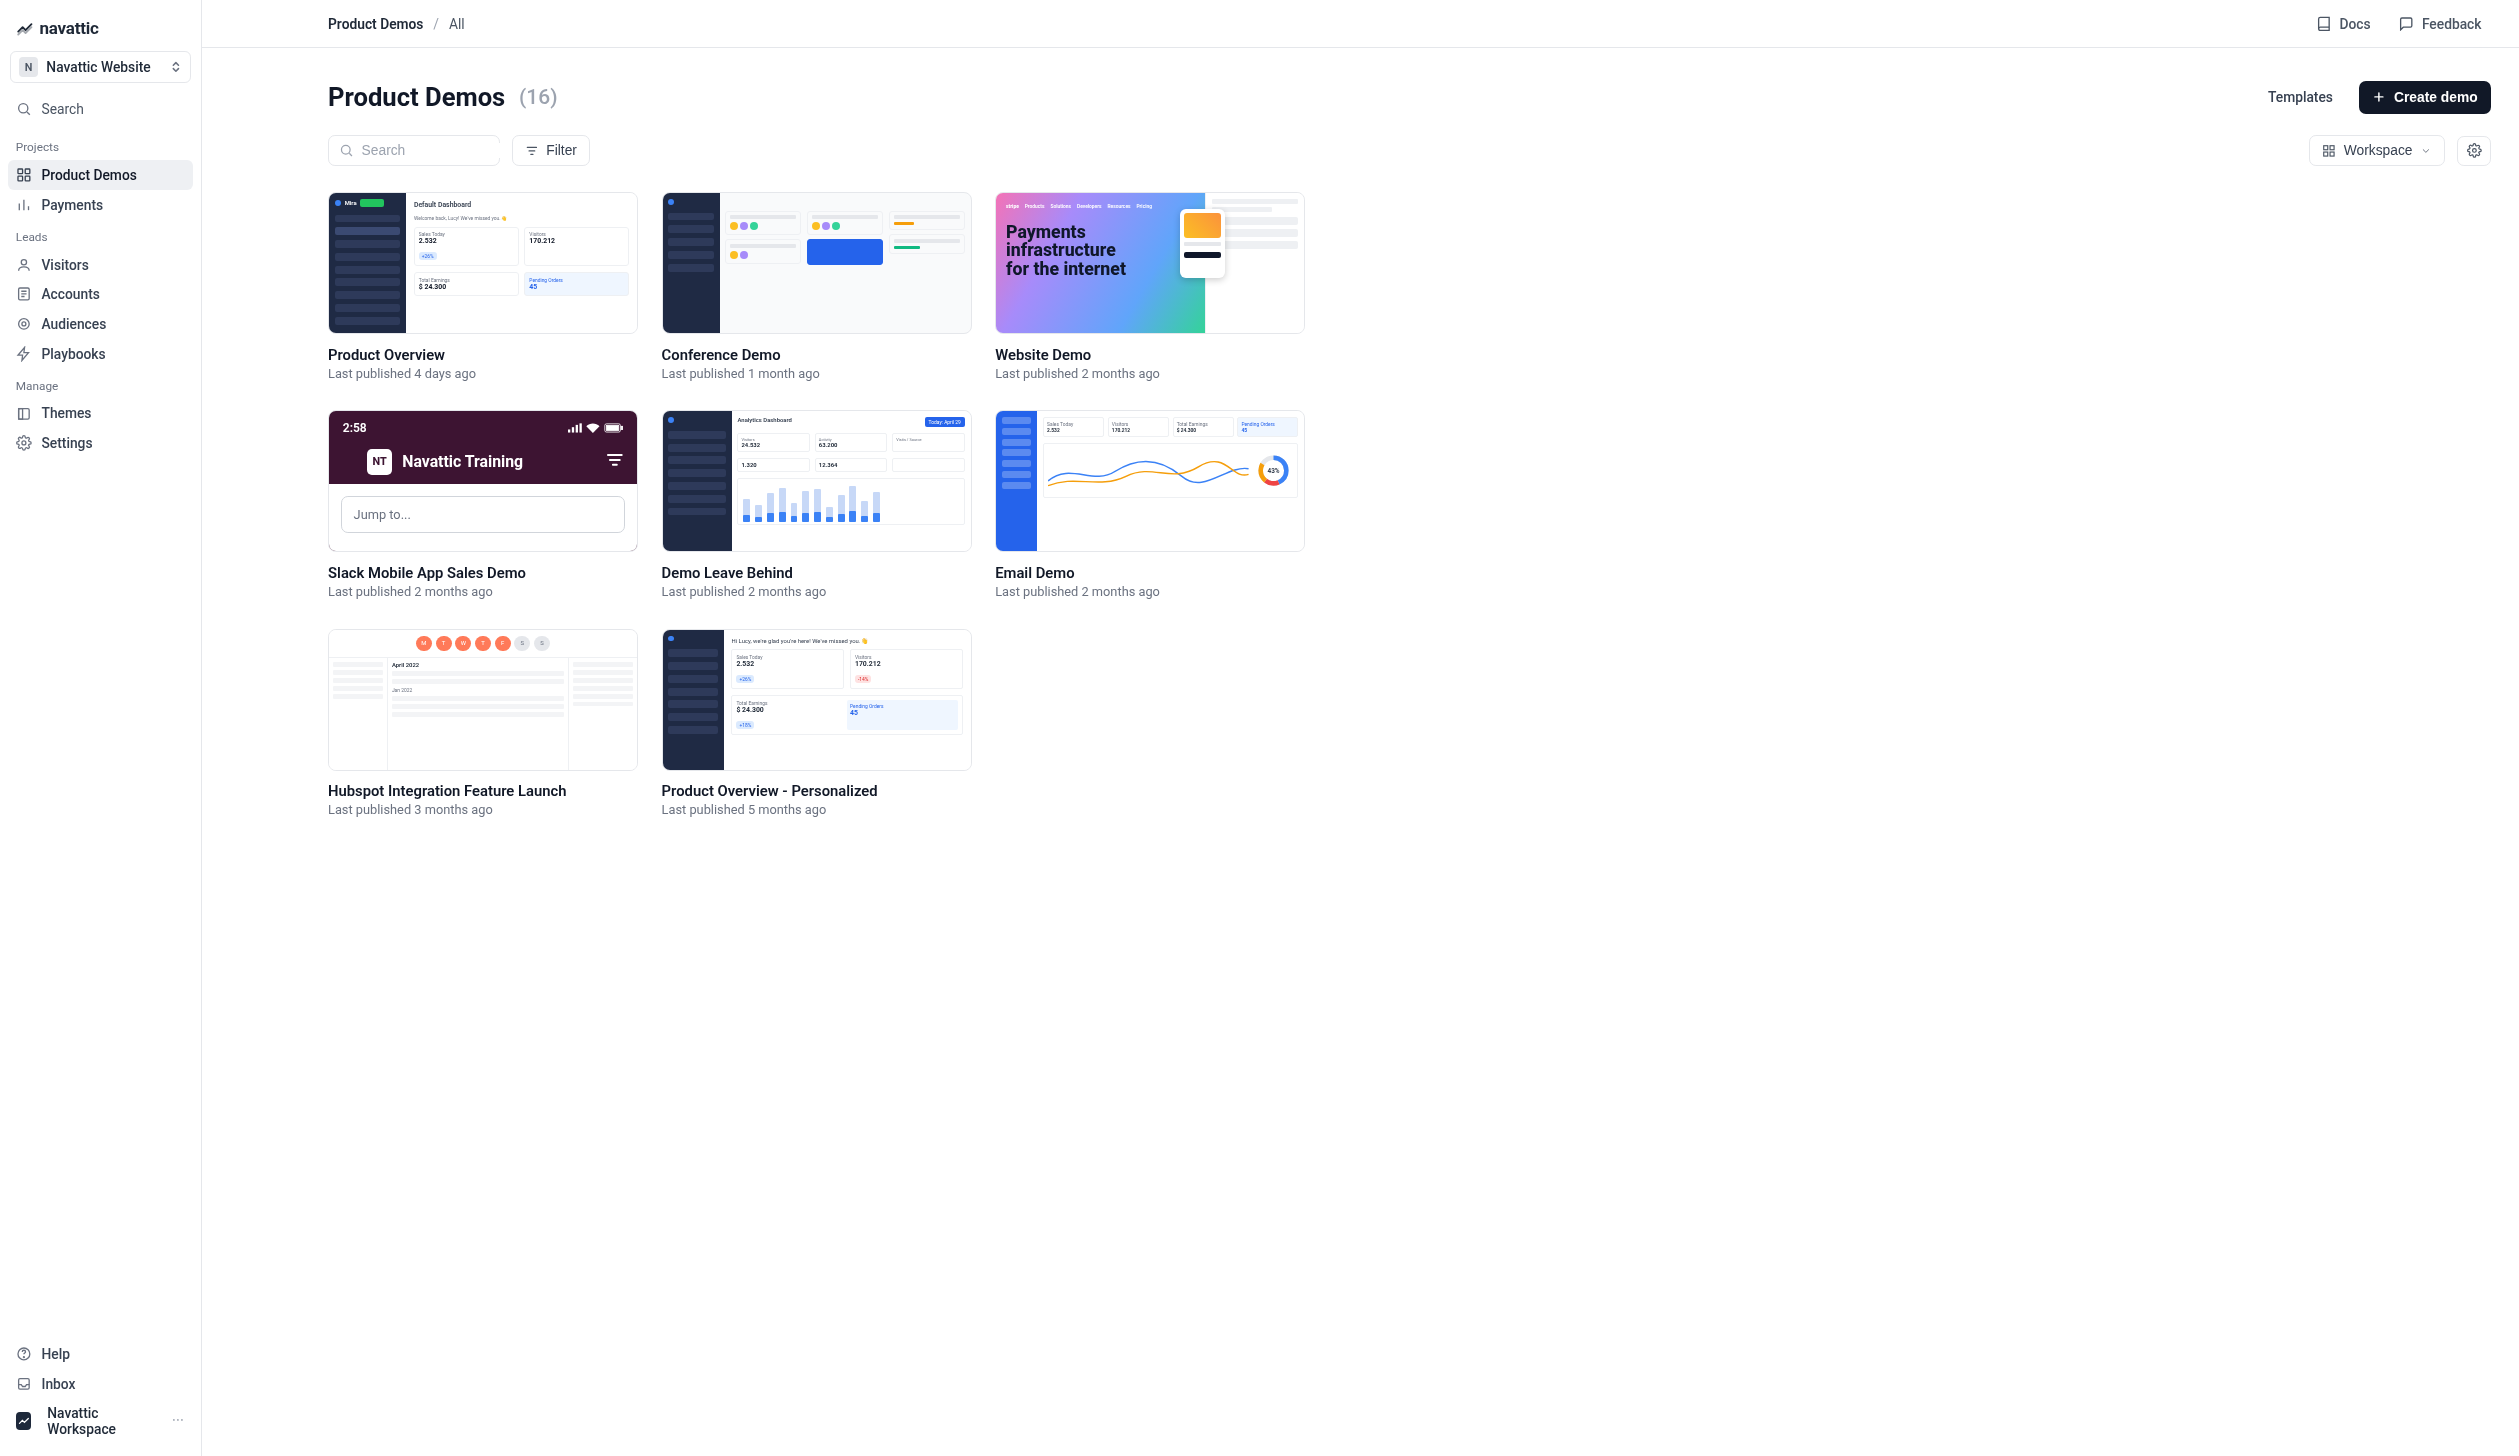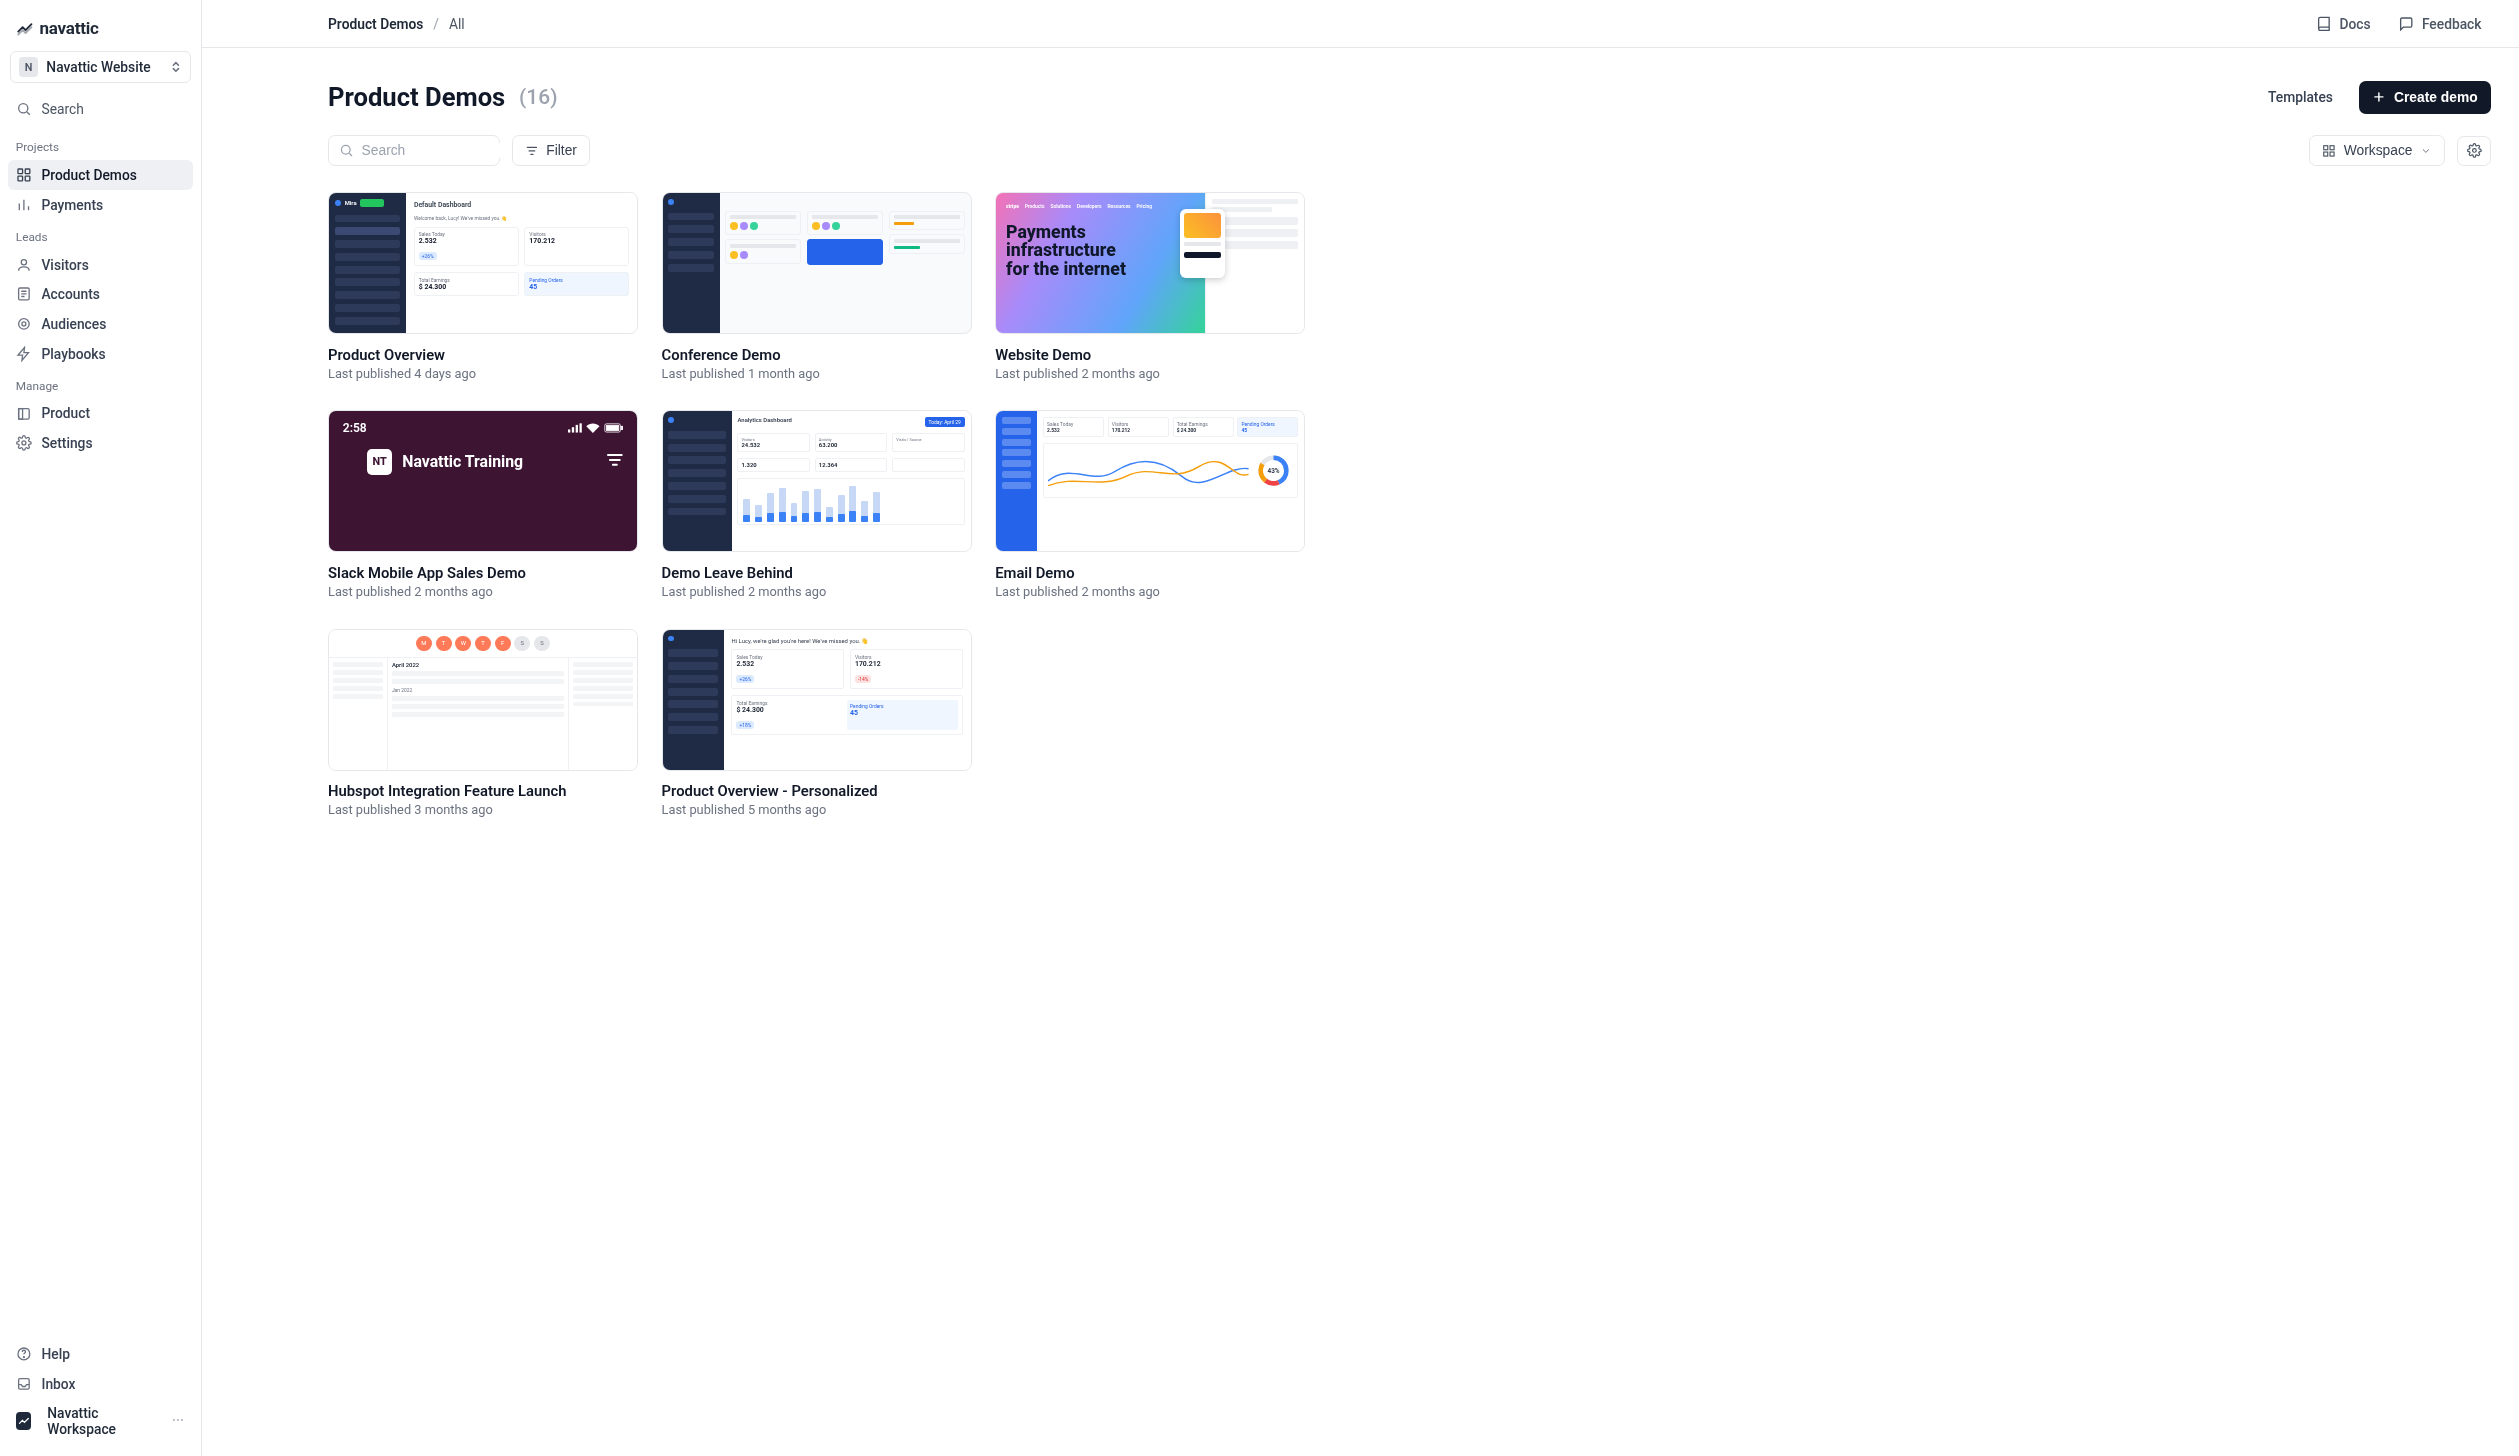--- a/index.html
+++ b/index.html
@@ -455,21 +455,21 @@
     </div>
   </div>
 
   <div class="sb-section-label">Manage</div>
   <div class="sb-group">
     <div class="sb-item">
       <svg width="15.8" height="15.8" viewBox="0 0 24 24" fill="none" stroke="currentColor" stroke-width="2">
           <rect x="4" y="4" width="16" height="16" rx="2"></rect>
           <rect x="4" y="4" width="6" height="16"></rect>
         </svg>
-      <span>Product</span>
+      <span>Themes</span>
     </div>
     <div class="sb-item">
       <svg width="15.8" height="15.8" viewBox="0 0 24 24" fill="none" stroke="currentColor" stroke-width="2">
           <circle cx="12" cy="12" r="3"></circle>
           <path d="M19.4 15a1.7 1.7 0 00.34 1.87l.06.06a2 2 0 11-2.83 2.83l-.06-.06a1.7 1.7 0 00-1.87-.34 1.7 1.7 0 00-1 1.56V21a2 2 0 11-4 0v-.09a1.7 1.7 0 00-1-1.56 1.7 1.7 0 00-1.87.34l-.06.06a2 2 0 11-2.83-2.83l.06-.06a1.7 1.7 0 00.34-1.87 1.7 1.7 0 00-1.56-1H3a2 2 0 110-4h.09a1.7 1.7 0 001.56-1 1.7 1.7 0 00-.34-1.87l-.06-.06a2 2 0 112.83-2.83l.06.06a1.7 1.7 0 001.87.34H9a1.7 1.7 0 001-1.56V3a2 2 0 114 0v.09a1.7 1.7 0 001 1.56 1.7 1.7 0 001.87-.34l.06-.06a2 2 0 112.83 2.83l-.06.06a1.7 1.7 0 00-.34 1.87V9a1.7 1.7 0 001.56 1H21a2 2 0 110 4h-.09a1.7 1.7 0 00-1.56 1z"></path>
         </svg>
       <span>Settings</span>
     </div>
   </div>
 
@@ -749,20 +749,23 @@
             </div>
             <div class="t-slack-hdr">
               <span class="t-slack-logo">NT</span>
               <span class="t-slack-title">Navattic Training</span>
               <span class="t-slack-ham">
                 <svg width="17.7" height="13.8" viewBox="0 0 18 14" stroke="#fff" stroke-width="2" stroke-linecap="round">
                     <path d="M2 2h14M4 7h10M7 12h4"></path>
                   </svg>
               </span>
             </div>
+            <div class="t-slack-body">
+              <div class="t-slack-jump">Jump to...</div>
+            </div>
           </div>
         </div>
         <div class="card-title">Slack Mobile App Sales Demo</div>
         <div class="card-sub">Last published 2 months ago</div>
       </div>
 
       <div class="card">
         <div class="thumb">
           <div class="t-analytics">
             <div class="t-an-side">

